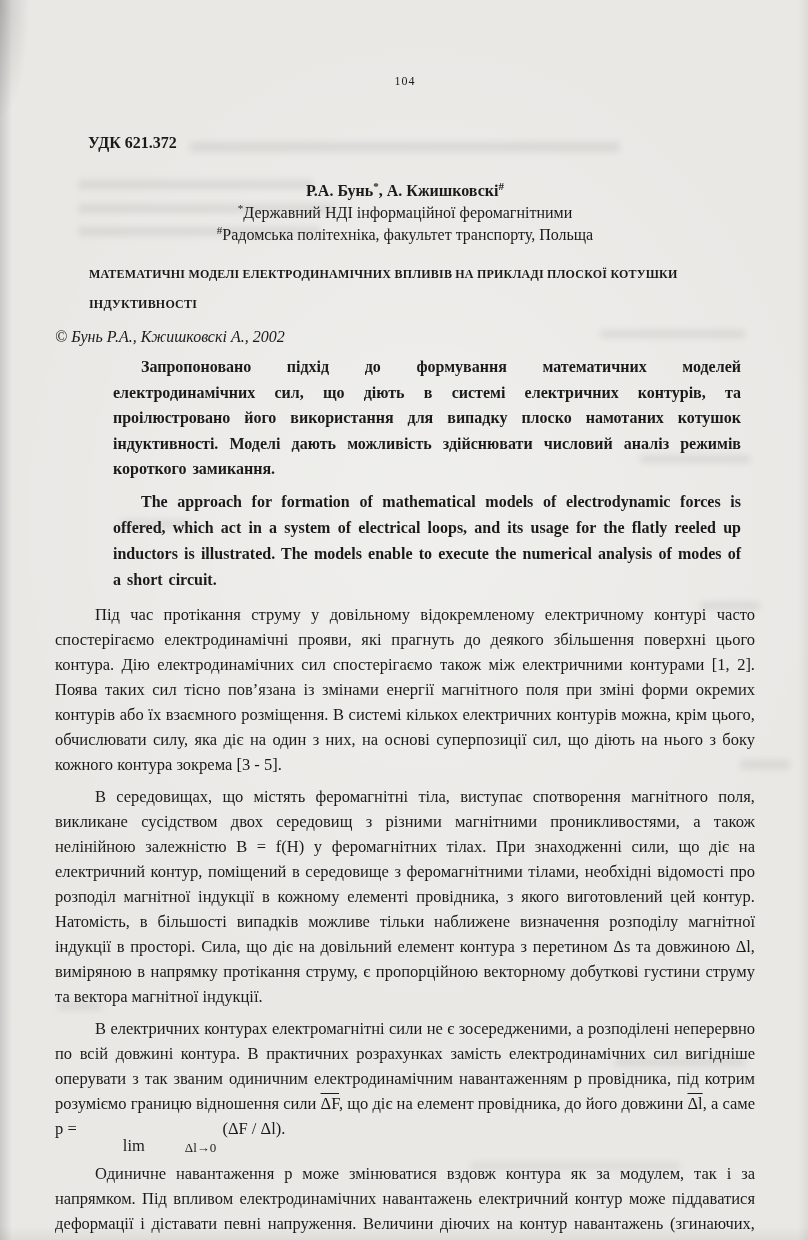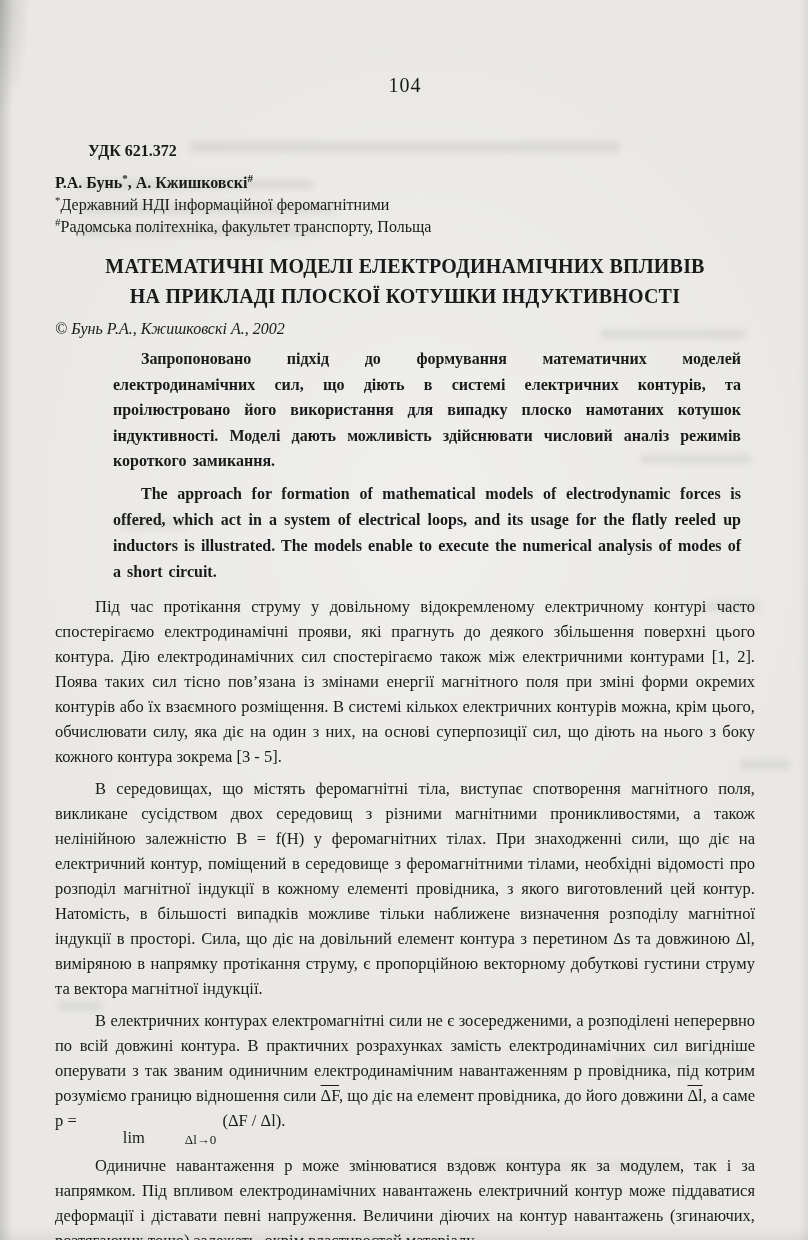--- a/index.html
+++ b/index.html
@@ -17,29 +17,29 @@
       linear-gradient(0deg, rgba(60,60,60,0.07), rgba(60,60,60,0) 14px),
       #e9e8e5;
   }
   .scan::after{ 
     content:"";position:absolute;left:0;top:0;width:30px;height:120px;
     background:radial-gradient(ellipse at 0 0, rgba(30,30,30,0.18), rgba(30,30,30,0) 70%);
     pointer-events:none;
   }
   .content{position:relative;padding:0 53px 0 55px;z-index:2;}
 
-  .page-number{padding-top:74px;text-align:center;font-size:20px;letter-spacing:1px;}
+  .page-number{padding-top:74px;text-align:center;font-size:12px;letter-spacing:1px;}
   .udc{margin-top:45px;margin-left:33px;font-weight:bold;font-size:16px;}
 
-  .authors-block{margin-top:12px;text-align:left;font-size:16px;line-height:22px;}
+  .authors-block{margin-top:28px;text-align:center;font-size:16px;line-height:22px;}
   .authors{font-weight:bold;}
   sup.mark{font-size:11px;line-height:0;}
 
   .title{
-    font-weight:bold;font-size:20px;line-height:30px;text-align:center;
+    font-weight:bold;font-size:12px;line-height:30px;
     margin:13px auto 0;max-width:632px;letter-spacing:0.2px;
   }
 
   .copyright{margin-top:9px;font-style:italic;font-size:16px;}
 
   .abstract{
     margin:8px 14px 0 58px;
     font-weight:bold;font-size:16px;line-height:25.5px;
     text-align:justify;text-indent:28px;word-spacing:2px;font-family:Liberation Serif, serif;
   }

